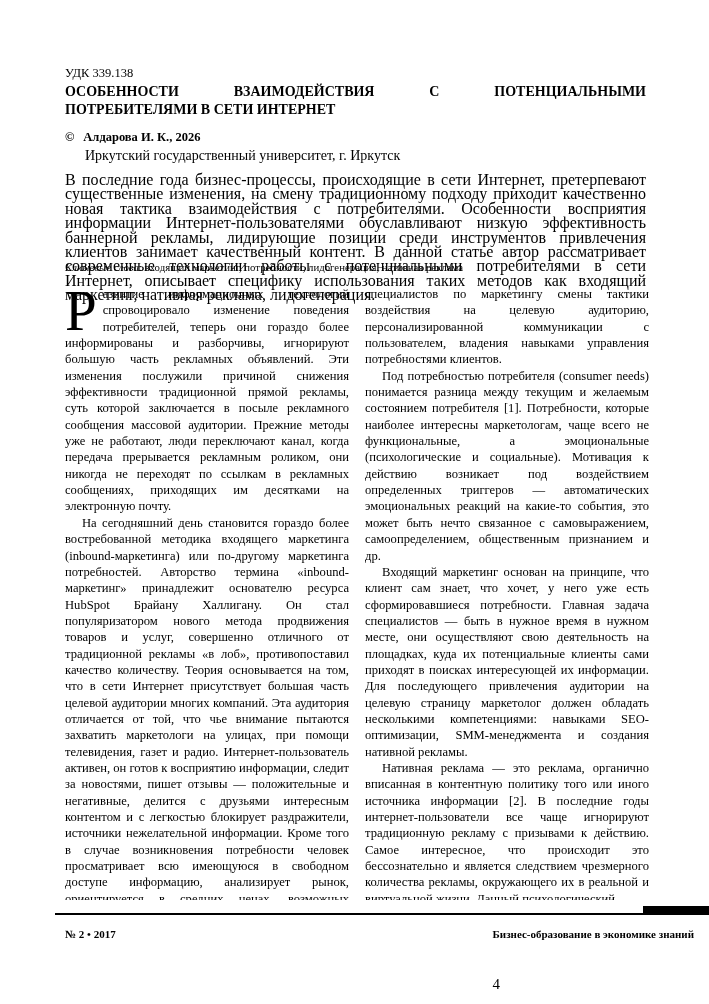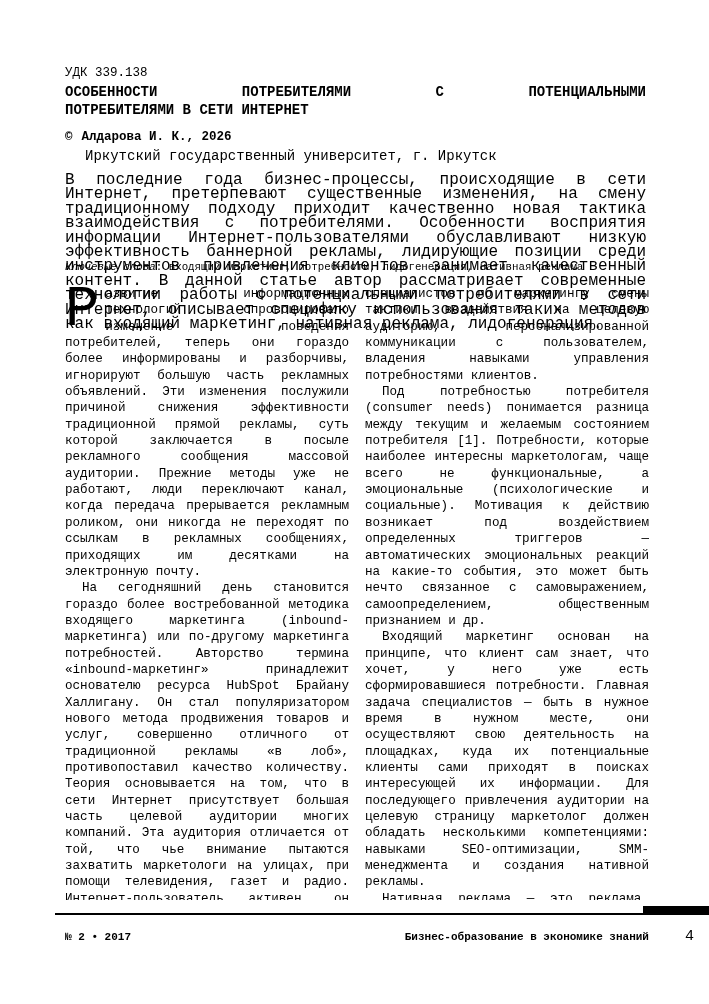--- a/index.html
+++ b/index.html
@@ -8,21 +8,20 @@
     background: #ffffff;
     font-family: "Liberation Serif", serif;
     color: #000000;
     -webkit-font-smoothing: antialiased;
   }
   .page {
     position: relative;
     width: 709px; height: 1004px;
     background: #ffffff;
     overflow: hidden;
-    font-family: Liberation Mono, monospace;
   }
   .udk {
     position: absolute; left: 65px; top: 66px;
     font-size: 12.5px;
   }
   .title {
     position: absolute; left: 65px; top: 83px; width: 581px;
     font-weight: bold; font-size: 14px; line-height: 18px;
   }
   .title-l1 {
@@ -73,32 +72,32 @@
   }
   .footer-tab {
     position: absolute; left: 643px; top: 906px;
     width: 66px; height: 9px; background: #000000;
   }
   .footer {
     position: absolute; left: 65px; top: 928px; width: 629px;
     display: flex; justify-content: space-between; align-items: baseline;
     font-size: 11px; font-weight: bold;
   }
-  .footer-right { display: flex; gap: 36px; align-items: baseline; }
+  .footer-right { display: flex; gap: 36px; align-items: baseline; flex-direction: column; }
   .page-num { font-weight: normal; font-size: 15px; }
 </style>
 </head>
 <body>
 
 <div class="page">
 
   <div class="udk">УДК 339.138</div>
 
   <div class="title">
-    <div class="title-l1">ОСОБЕННОСТИ ПОТРЕБИТЕЛЯМИ С ПОТЕНЦИАЛЬНЫМИ</div>
+    <div class="title-l1">ОСОБЕННОСТИ ВЗАИМОДЕЙСТВИЯ С ПОТЕНЦИАЛЬНЫМИ</div>
     <div class="title-l2">ПОТРЕБИТЕЛЯМИ В СЕТИ ИНТЕРНЕТ</div>
   </div>
 
   <div class="copyright">
     <span class="c-sym">©</span><span>Алдарова И. К., 2026</span>
   </div>
 
   <div class="affiliation">Иркутский государственный университет, г. Иркутск</div>
 
   <div class="abstract">В последние года бизнес-процессы, происходящие в сети Интернет, претерпевают существенные изменения, на смену традиционному подходу приходит качественно новая тактика взаимодействия с потребителями. Особенности восприятия информации Интернет-пользователями обуславливают низкую эффективность баннерной рекламы, лидирующие позиции среди инструментов привлечения клиентов занимает качественный контент. В данной статье автор рассматривает современные технологии работы с потенциальными потребителями в сети Интернет, описывает специфику использования таких методов как входящий маркетинг, нативная реклама, лидогенерация.</div>

